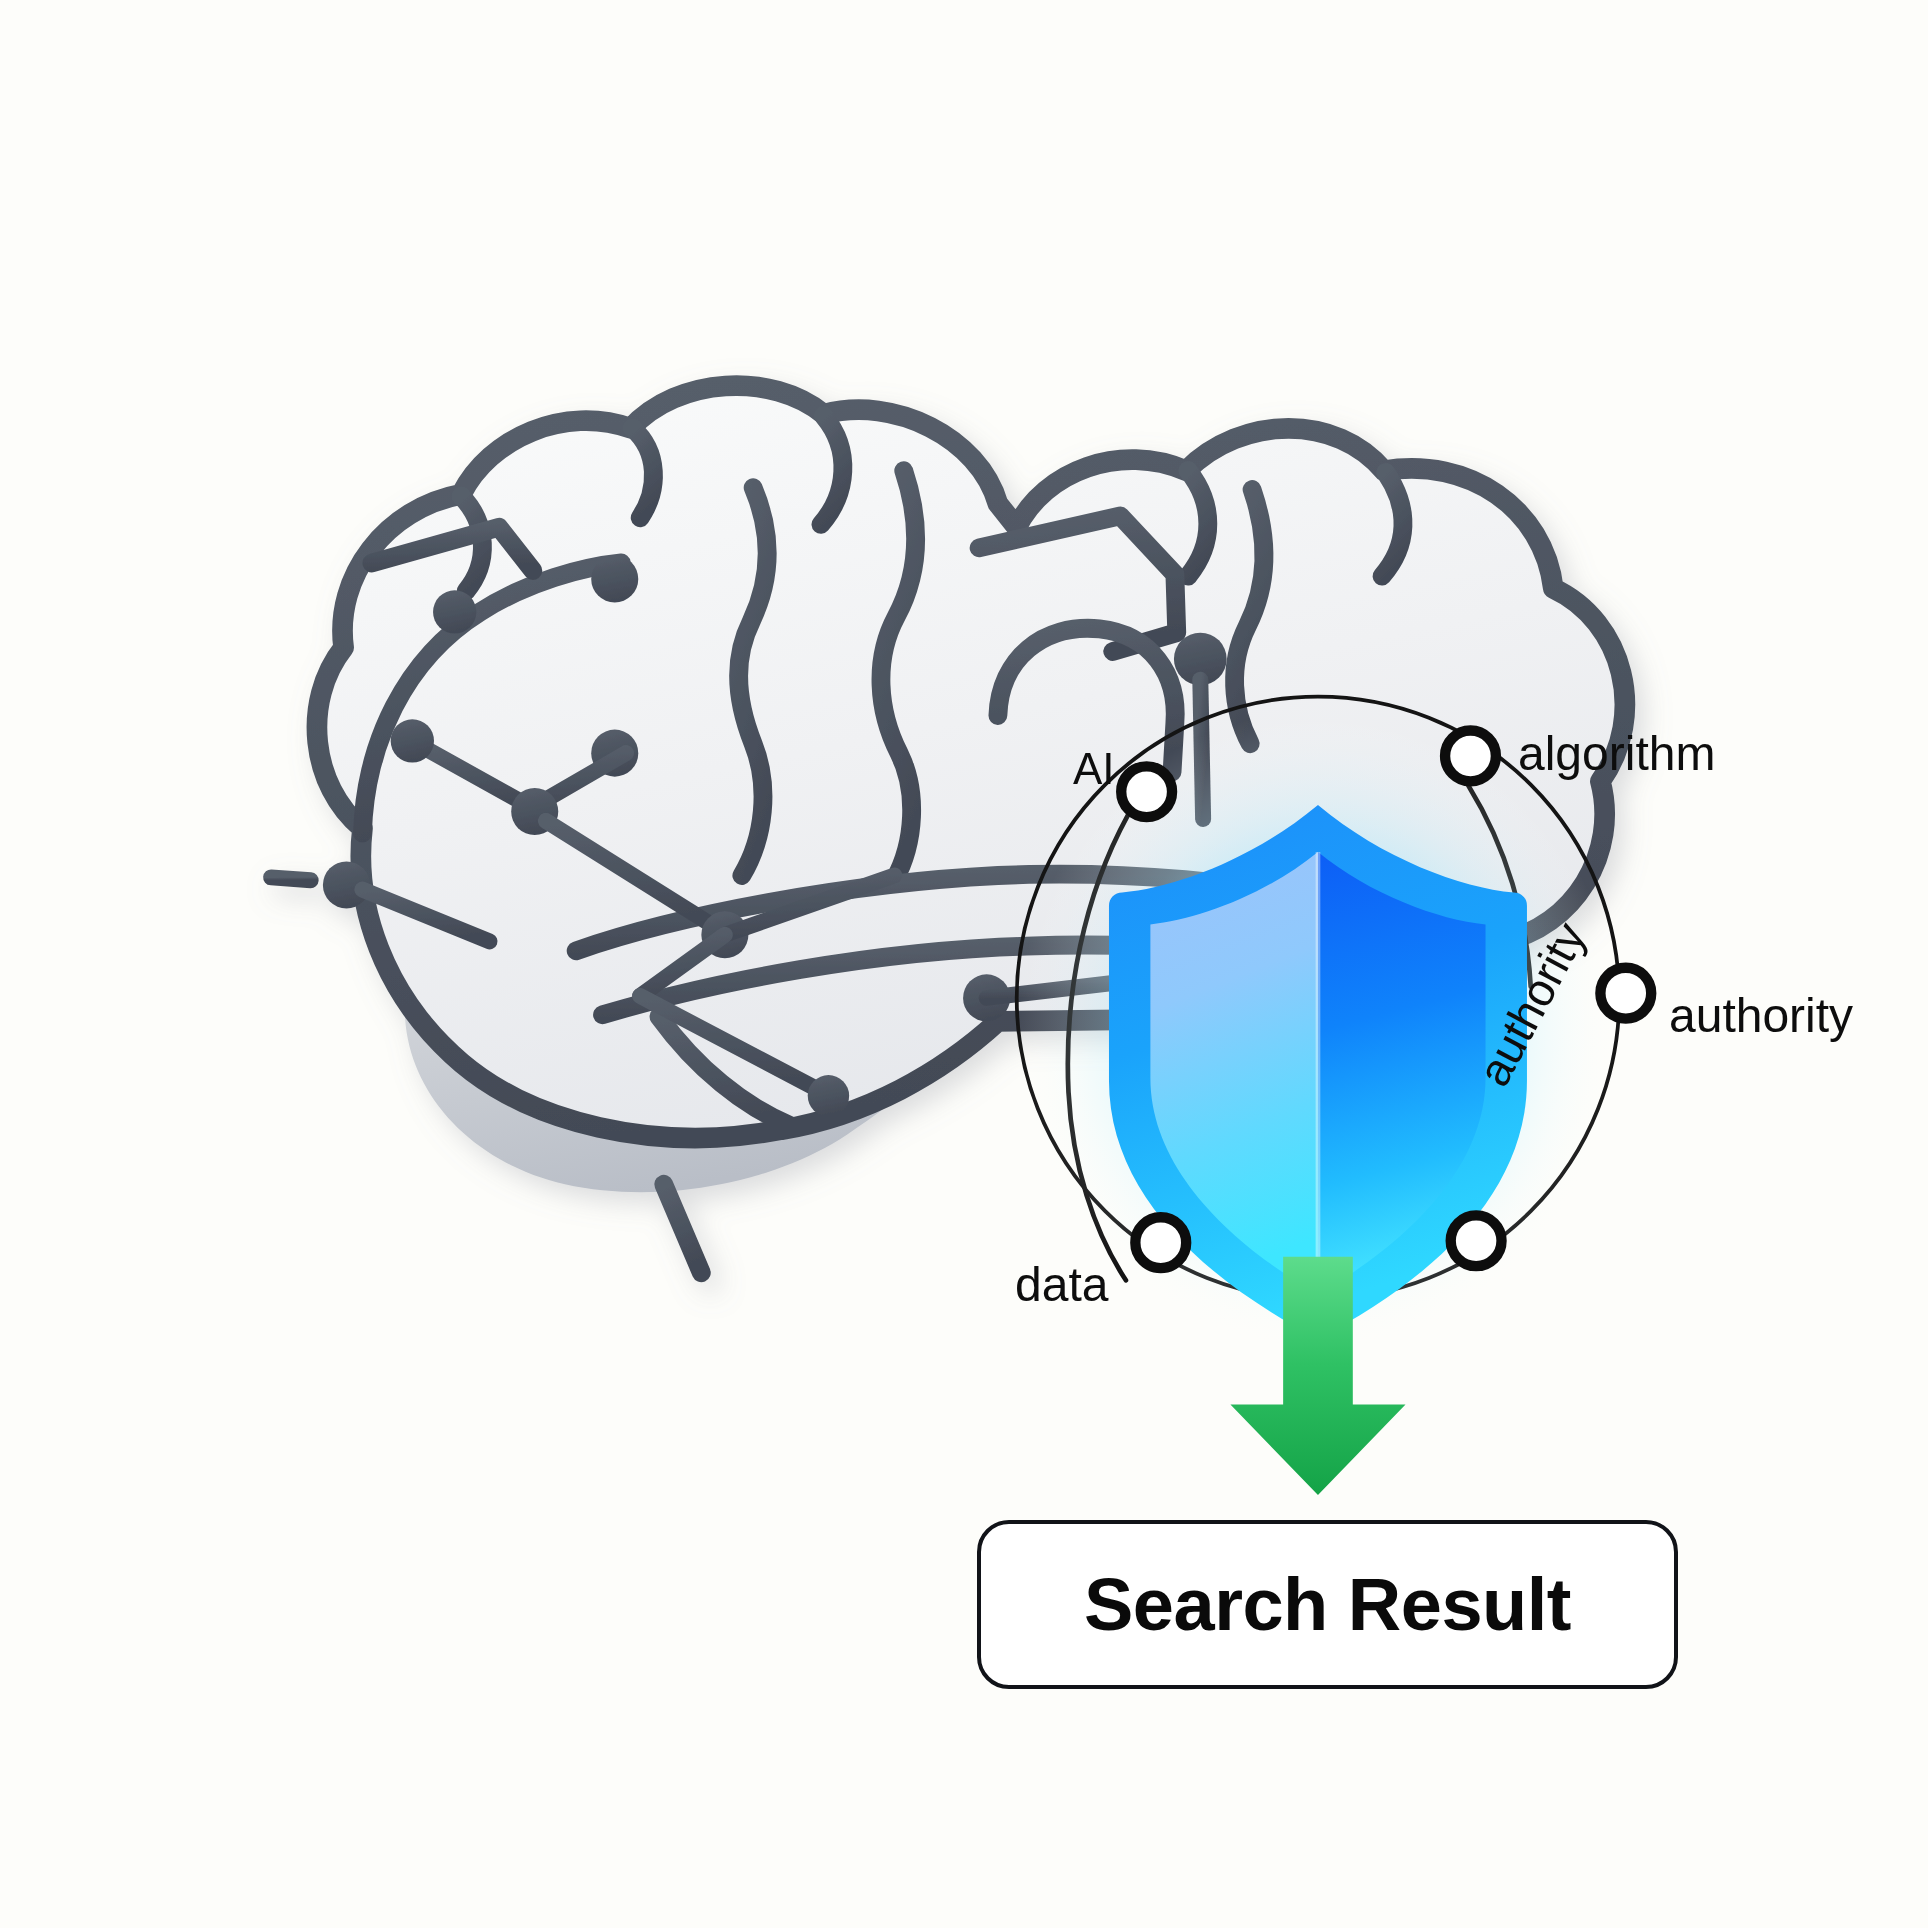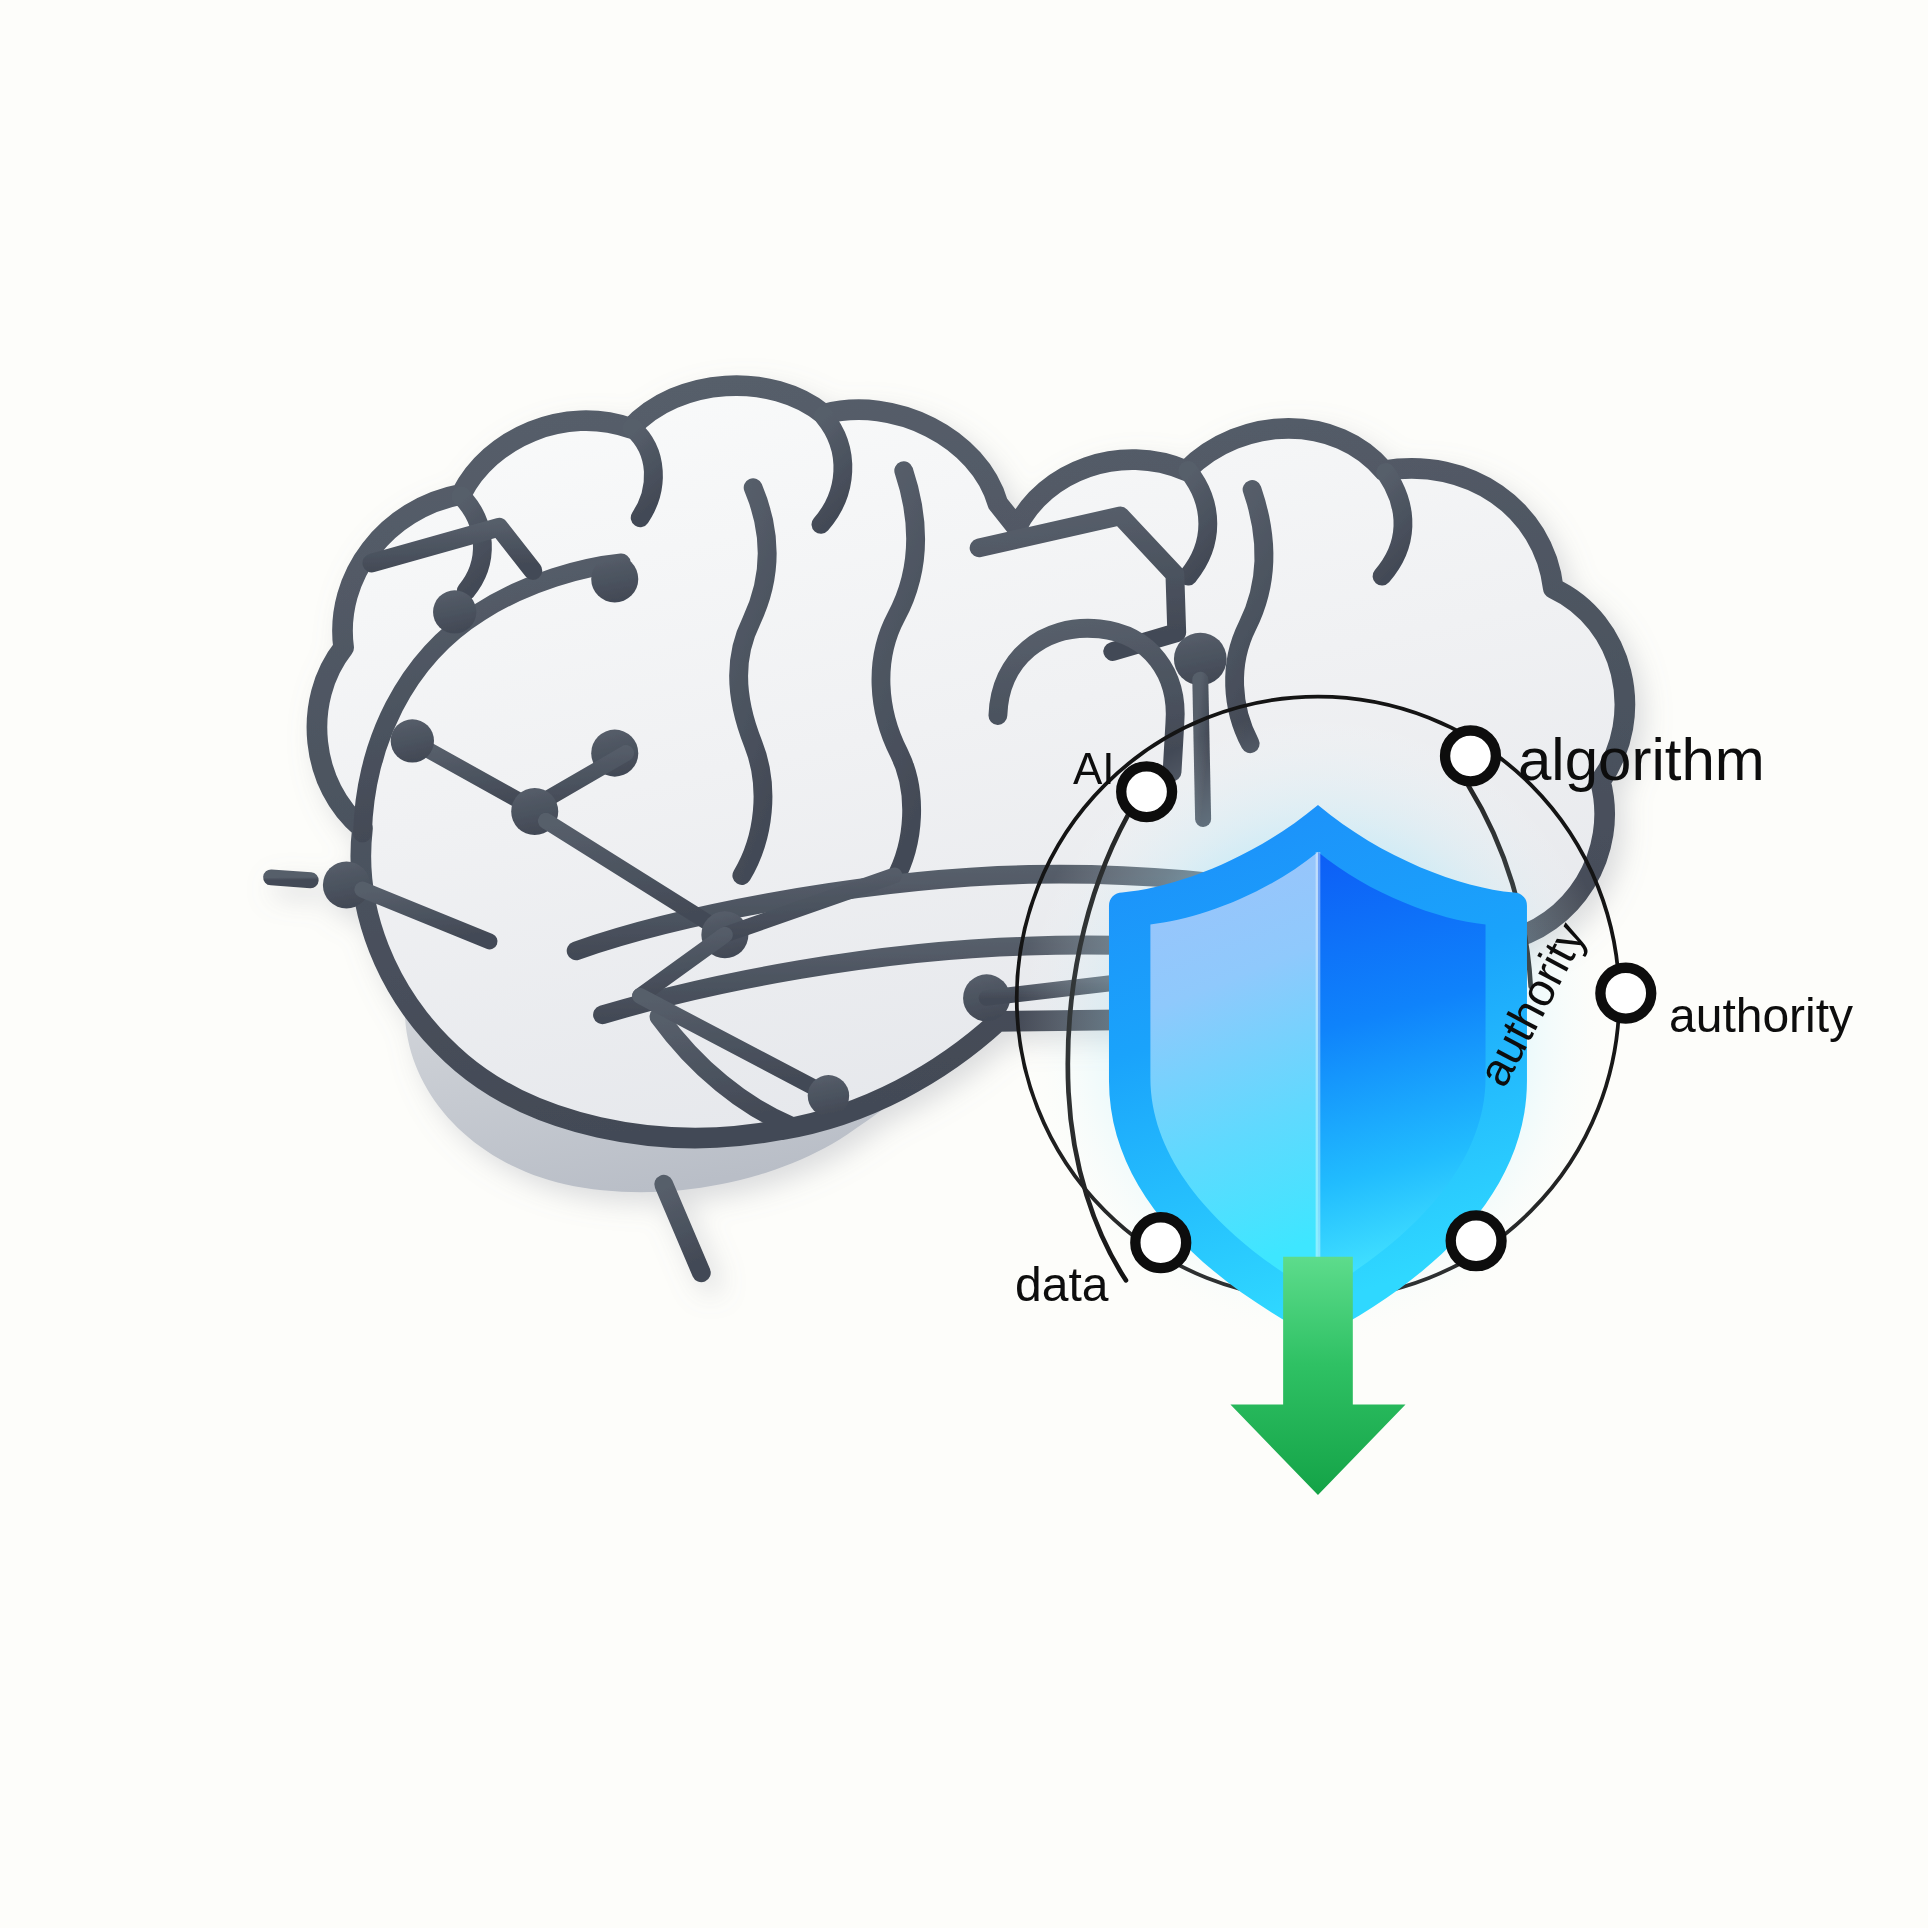--- a/index.html
+++ b/index.html
@@ -15,21 +15,21 @@
   svg.layer{position:absolute;left:0;top:0;width:1928px;height:1928px;overflow:visible;}
   .lbl{
     position:absolute;
     font-family:"Liberation Sans","DejaVu Sans",sans-serif;
     color:#0d0d0d;
     white-space:nowrap;
     line-height:1;
     -webkit-font-smoothing:antialiased;
   }
   #label-ai{left:1073px;top:747px;font-size:44px;}
-  #label-algorithm{left:1518px;top:730px;font-size:60px;}
+  #label-algorithm{left:1518px;top:730px;font-size:48px;}
   #label-authority-right{left:1669px;top:992px;font-size:48px;}
   #label-authority-rot{
     left:1490px;top:1059px;font-size:46px;
     transform:rotate(-62deg);
     transform-origin:0% 50%;
   }
   #label-data{left:1015px;top:1213px;font-size:48px;margin-top:48px;}
   #result-box{
     position:absolute;
     left:977px;top:1520px;
@@ -267,15 +267,18 @@
   <div class="lbl" id="label-ai">AI</div>
 
   <div class="lbl" id="label-algorithm">algorithm</div>
 
   <div class="lbl" id="label-authority-right">authority</div>
 
   <div class="lbl" id="label-authority-rot">authority</div>
 
   <div class="lbl" id="label-data">data</div>
 
+  <div id="result-box">
+    <span id="result-label">Search Result</span>
+  </div>
 
 </div>
 
 
 </body></html>

